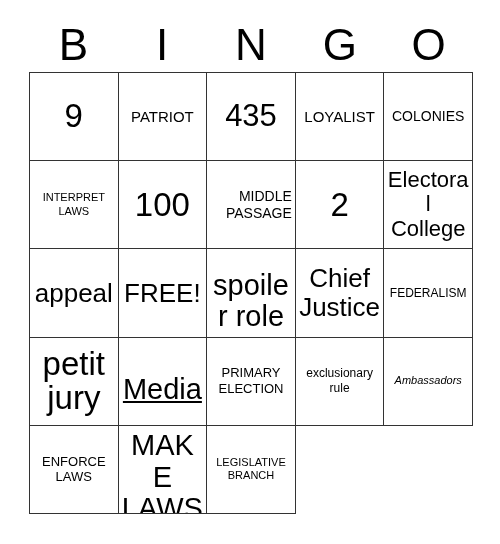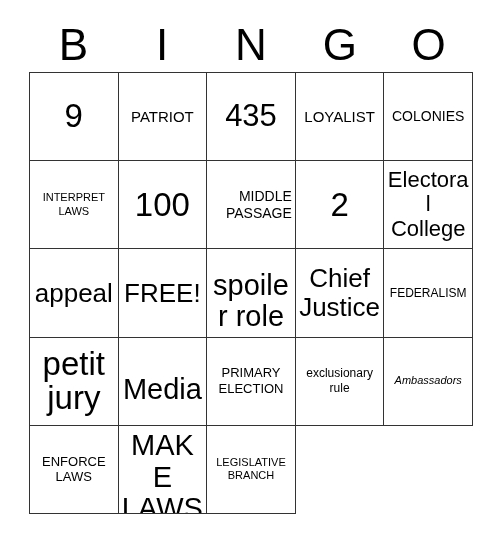--- a/index.html
+++ b/index.html
@@ -151,21 +151,21 @@
     <div class="cell" style="border-right-color: rgb(51, 51, 51); border-bottom-color: rgb(51, 51, 51);">
       <span class="cell-text sz-3xl">Chief Justice</span>
     </div>
 
     <div class="cell" style="border-right-color: rgb(51, 51, 51); border-bottom-color: rgb(51, 51, 51);">
       <span class="cell-text sz-xs">FEDERALISM</span>
     </div>
     <div class="cell" style="border-right-color: rgb(51, 51, 51); border-bottom-color: rgb(51, 51, 51);">
       <span class="cell-text sz-6xl">petit jury</span>
     </div>
-    <div class="cell" style="border-right-color: rgb(51, 51, 51); border-bottom-color: rgb(51, 51, 51);">
+    <div class="cell" style="border-right-color: rgb(51, 51, 51); border-bottom-color: rgb(51, 51, 51); text-decoration: underline;">
       <span class="cell-text sz-4xl">Media</span>
     </div>
     <div class="cell" style="border-right-color: rgb(51, 51, 51); border-bottom-color: rgb(51, 51, 51);">
       <span class="cell-text sz-md">PRIMARY ELECTION</span>
     </div>
 
     <div class="cell" style="border-right-color: rgb(51, 51, 51); border-bottom-color: rgb(51, 51, 51);">
       <span class="cell-text sz-smp">exclusionary rule</span>
     </div>
     <div class="cell" style="border-right-color: rgb(51, 51, 51); border-bottom-color: rgb(51, 51, 51); font-style: italic;">

